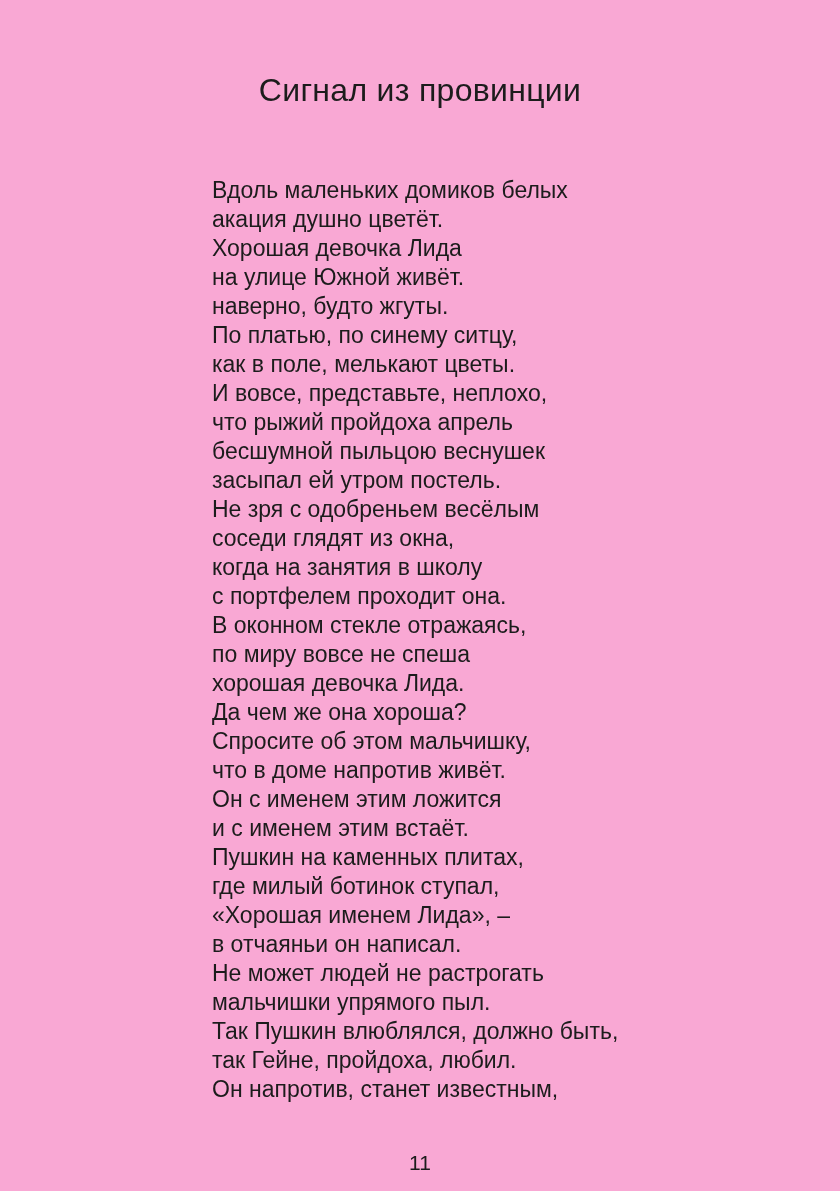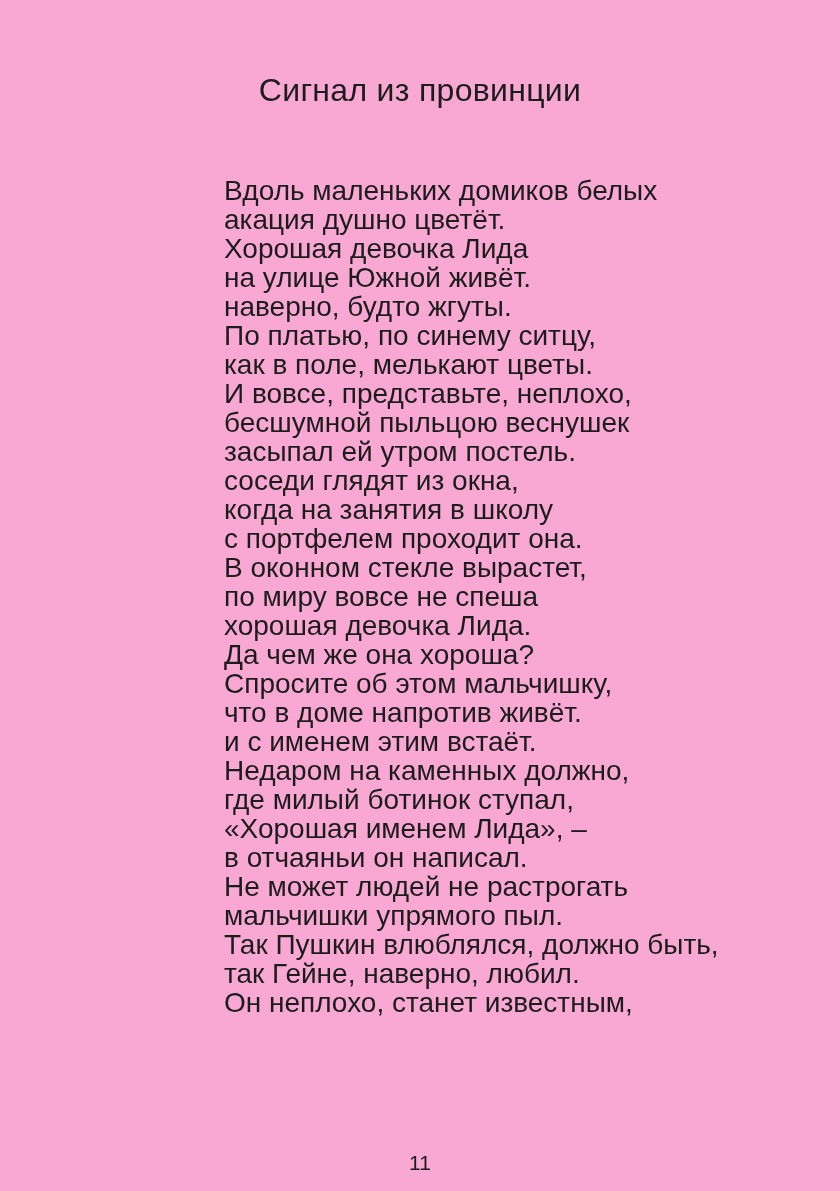--- a/index.html
+++ b/index.html
@@ -24,22 +24,22 @@
     margin: 0;
     text-align: center;
     font-size: 32px;
     font-weight: 400;
     letter-spacing: 0.3px;
     color: #1c1c1c;
   }
   .poem {
     position: absolute;
     top: 176px;
-    left: 224px;
-    font-size: 28px;
+    left: 212px;
+    font-size: 23px;
     line-height: 29px;
     white-space: nowrap;
   }
   .poem-line {
     height: 29px;
   }
   .page-number {
     position: absolute;
     bottom: 16px;
     left: 0;
@@ -56,36 +56,39 @@
   <h1 class="title">Сигнал из провинции</h1>
   <div class="poem" id="poem">
       <div class="poem-line">Вдоль маленьких домиков белых</div>
       <div class="poem-line">акация душно цветёт.</div>
       <div class="poem-line">Хорошая девочка Лида</div>
       <div class="poem-line">на улице Южной живёт.</div>
       <div class="poem-line">наверно, будто жгуты.</div>
       <div class="poem-line">По платью, по синему ситцу,</div>
       <div class="poem-line">как в поле, мелькают цветы.</div>
       <div class="poem-line">И вовсе, представьте, неплохо,</div>
+      <div class="poem-line">что рыжий пройдоха апрель</div>
       <div class="poem-line">бесшумной пыльцою веснушек</div>
       <div class="poem-line">засыпал ей утром постель.</div>
+      <div class="poem-line">Не зря с одобреньем весёлым</div>
       <div class="poem-line">соседи глядят из окна,</div>
       <div class="poem-line">когда на занятия в школу</div>
       <div class="poem-line">с портфелем проходит она.</div>
-      <div class="poem-line">В оконном стекле вырастет,</div>
+      <div class="poem-line">В оконном стекле отражаясь,</div>
       <div class="poem-line">по миру вовсе не спеша</div>
       <div class="poem-line">хорошая девочка Лида.</div>
       <div class="poem-line">Да чем же она хороша?</div>
       <div class="poem-line">Спросите об этом мальчишку,</div>
       <div class="poem-line">что в доме напротив живёт.</div>
+      <div class="poem-line">Он с именем этим ложится</div>
       <div class="poem-line">и с именем этим встаёт.</div>
-      <div class="poem-line">Недаром на каменных должно,</div>
+      <div class="poem-line">Пушкин на каменных плитах,</div>
       <div class="poem-line">где милый ботинок ступал,</div>
       <div class="poem-line">«Хорошая именем Лида», –</div>
       <div class="poem-line">в отчаяньи он написал.</div>
       <div class="poem-line">Не может людей не растрогать</div>
       <div class="poem-line">мальчишки упрямого пыл.</div>
       <div class="poem-line">Так Пушкин влюблялся, должно быть,</div>
-      <div class="poem-line">так Гейне, наверно, любил.</div>
-      <div class="poem-line">Он неплохо, станет известным,</div>
+      <div class="poem-line">так Гейне, пройдоха, любил.</div>
+      <div class="poem-line">Он напротив, станет известным,</div>
     </div>
   <div class="page-number">11</div>
 </div>
 
 </body></html>

